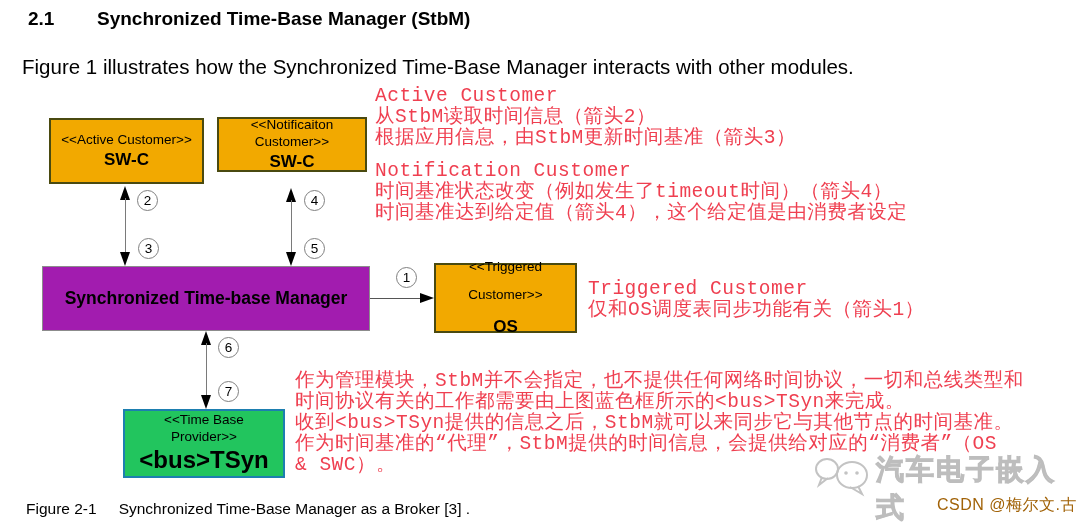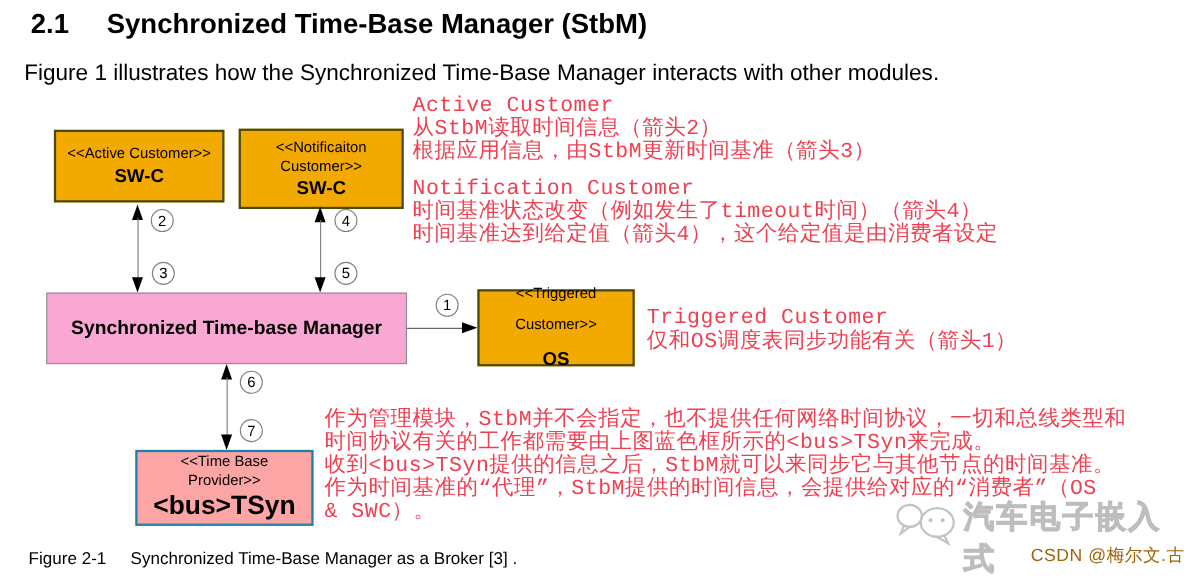--- a/index.html
+++ b/index.html
@@ -1,34 +1,34 @@
 <!DOCTYPE html>
 <html><head>
 <meta charset="utf-8">
 <style>
   html,body{margin:0;padding:0;background:#ffffff;}
   .page{position:relative;width:1080px;height:524px;background:#ffffff;overflow:hidden;
         font-family:"Liberation Sans",sans-serif;color:#111;}
 
   
-  .heading{position:absolute;left:28px;top:8px;font-size:25px;font-weight:bold;color:#000;}
+  .heading{position:absolute;left:28px;top:8px;font-size:19px;font-weight:bold;color:#000;}
   .heading .num{display:inline-block;width:69px;}
   .intro{position:absolute;left:22px;top:55px;font-size:20.5px;color:#000;}
 
   
   .dbox{position:absolute;box-sizing:border-box;display:flex;flex-direction:column;
         align-items:center;justify-content:center;text-align:center;line-height:1.25;}
   .dbox .stereo{font-size:13.5px;color:#000;}
   .dbox .bname{font-size:17px;font-weight:bold;color:#000;}
   .orange{background:#F2A900;border:2px solid #4a4a10;}
-  .blue{background:#fca5a5;border:2px solid #1d7fb0;}
-  .white{background:#f9a8d4;border:1px solid #8c8c8c;}
+  .blue{background:#22c55e;border:2px solid #1d7fb0;}
+  .white{background:#a21caf;border:1px solid #8c8c8c;}
 
   .box-active{left:49px;top:118px;width:155px;height:66px;}
-  .box-notif{left:217px;top:117px;width:150px;height:73px;}
+  .box-notif{left:217px;top:117px;width:150px;height:55px;}
   .box-manager{left:42px;top:266px;width:328px;height:65px;}
   .box-manager .bname{font-size:17.5px;}
   .box-trig{left:434px;top:263px;width:143px;height:70px;gap:12px;}
   .box-provider{left:123px;top:409px;width:162px;height:69px;}
   .box-provider .bname{font-size:24px;}
 
   
   .varrow{position:absolute;width:13px;}
   .varrow .line{position:absolute;left:6px;top:12px;bottom:12px;width:1px;background:#7a7a7a;}
   .head-up{position:absolute;left:1px;top:0;width:0;height:0;

